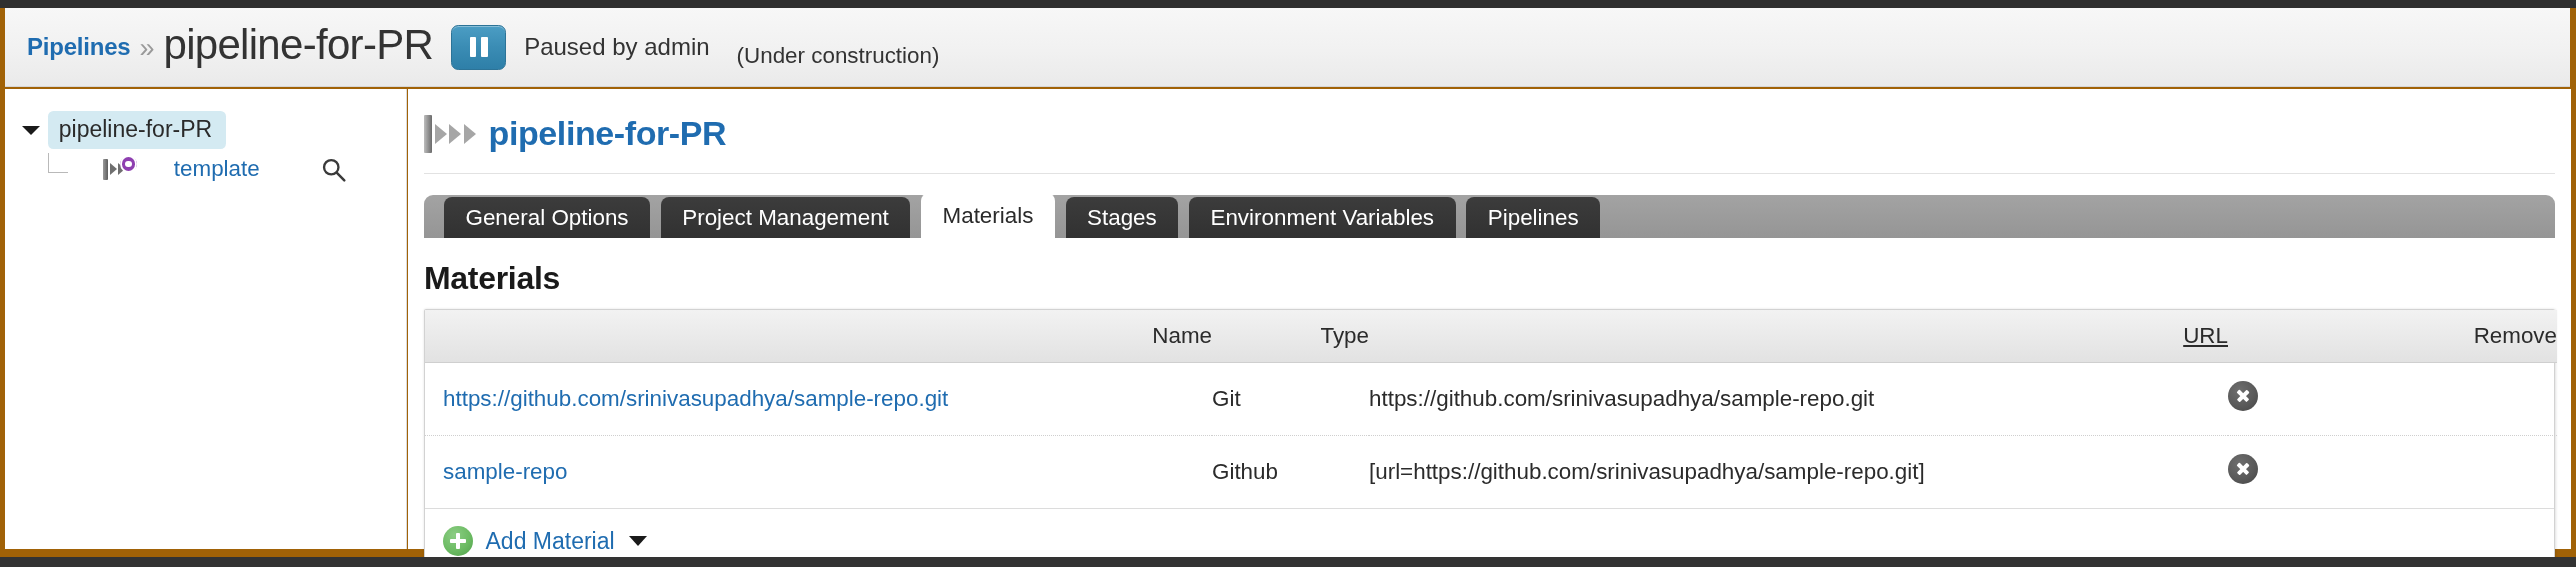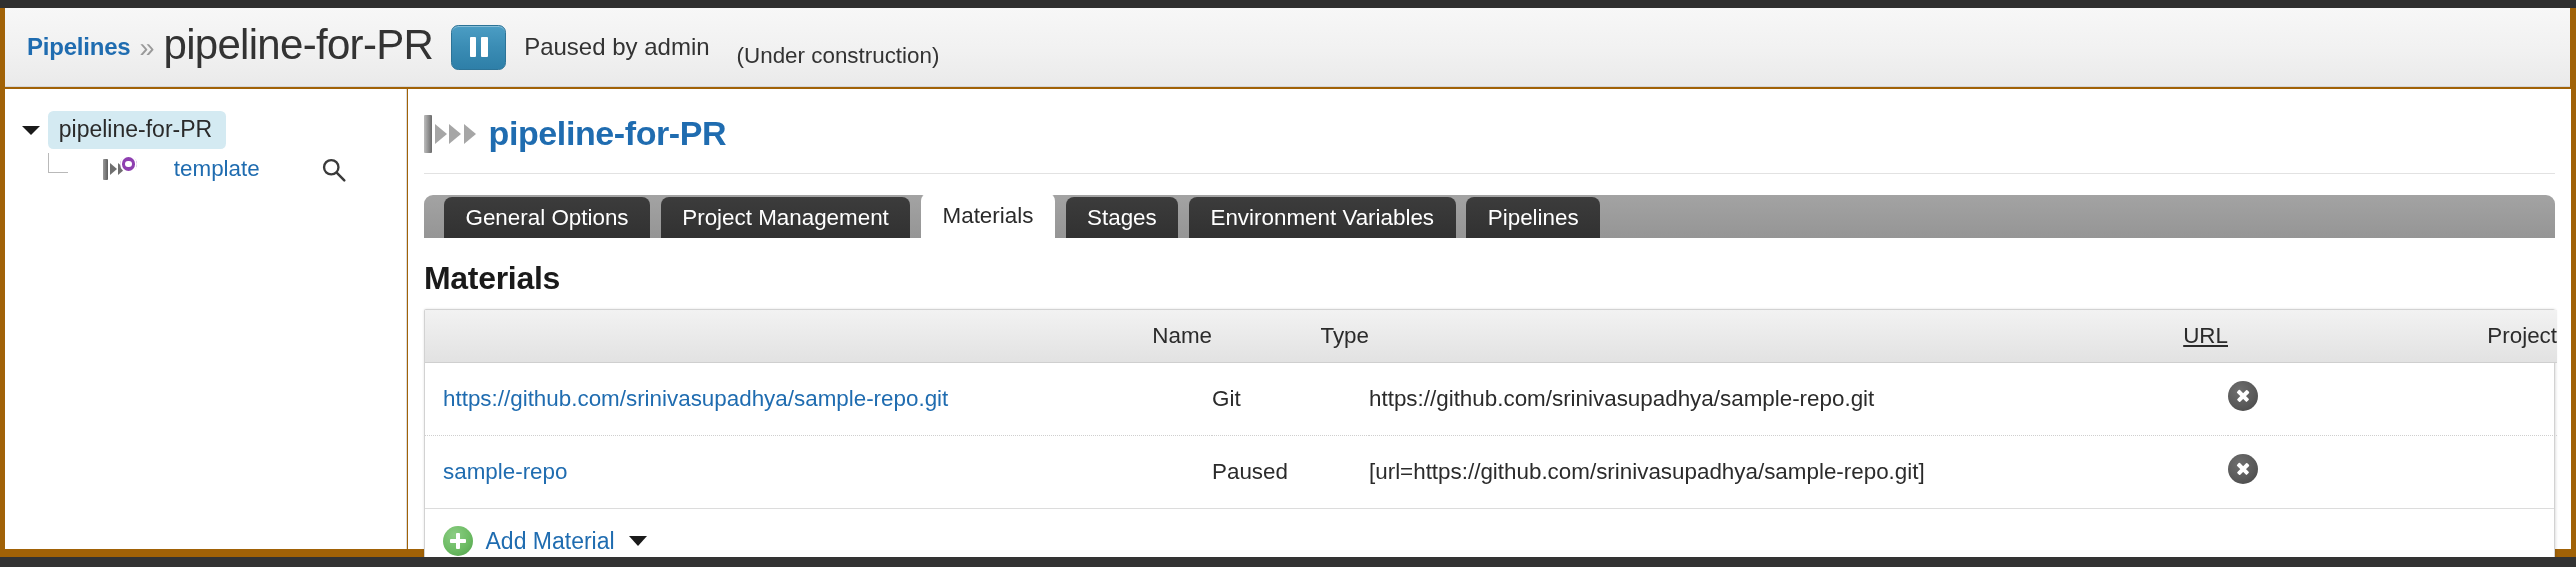--- a/index.html
+++ b/index.html
@@ -457,41 +457,41 @@
 
     <div class="materials-heading">Materials</div>
 
     <div class="table-wrap">
       <table class="materials">
         <thead>
           <tr>
             <th class="col-name">Name</th>
             <th class="col-type">Type</th>
             <th class="col-url">URL</th>
-            <th class="col-remove">Project</th>
+            <th class="col-remove">Remove</th>
           </tr>
         </thead>
         <tbody>
 
           <tr>
             <td class="cell-name">
               <a class="mat-link" href="#">https://github.com/srinivasupadhya/sample-repo.git</a>
             </td>
             <td>Git</td>
             <td>https://github.com/srinivasupadhya/sample-repo.git</td>
             <td>
               <span class="remove-btn"></span>
             </td>
           </tr>
 
           <tr>
             <td class="cell-name">
               <a class="mat-link" href="#">sample-repo</a>
             </td>
-            <td>Paused</td>
+            <td>Github</td>
             <td>[url=https://github.com/srinivasupadhya/sample-repo.git]</td>
             <td>
               <span class="remove-btn"></span>
             </td>
           </tr>
 
         </tbody>
       </table>
 
       <div class="table-footer">

